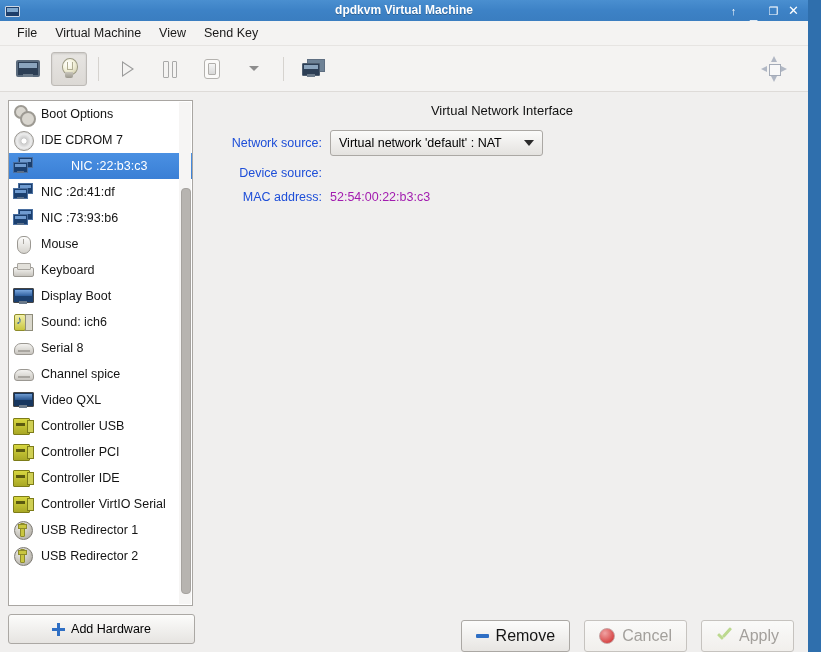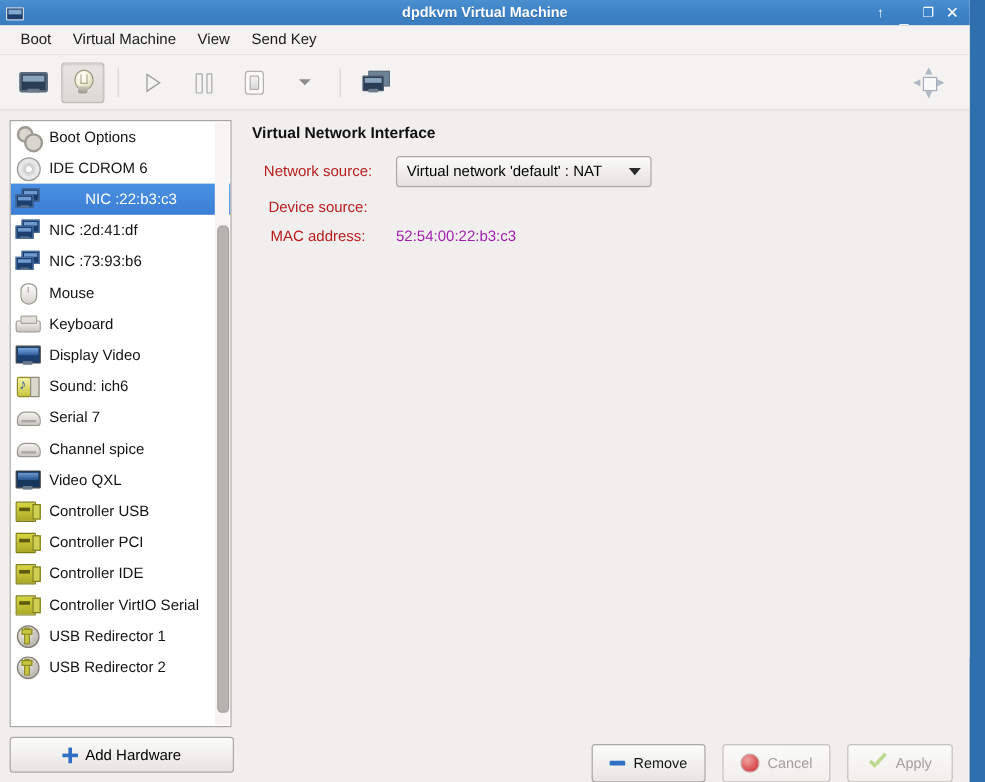--- a/index.html
+++ b/index.html
@@ -143,44 +143,44 @@
 
   .addhw{width:185px;height:28px;margin-top:8px;display:flex;align-items:center;justify-content:center;gap:6px;
      background:linear-gradient(to bottom,#fcfcfb,#e6e4e1);border:1px solid #aba8a4;border-radius:3px;cursor:default;}
   .plus{position:relative;width:13px;height:13px;}
   .plus:before{content:"";position:absolute;left:5px;top:0;width:3px;height:13px;background:#2f6fc4;}
   .plus:after{content:"";position:absolute;left:0;top:5px;width:13px;height:3px;background:#2f6fc4;}
   .addhw span{font-size:12.5px;}
 
   
   .right{flex:1;padding:11px 14px 0 10px;box-sizing:border-box;position:relative;}
-  .panel-title{font-size:13px;font-weight:bold;color:#111;margin:0 0 12px 2px;}
+  .panel-title{font-size:13px;font-weight:normal;color:#111;margin:0 0 12px 2px;text-align:center;}
   .frow{display:flex;align-items:center;margin-bottom:10px;}
-  .flabel{width:114px;text-align:center;font-size:12.5px;color:#b91c1c;padding-right:8px;}
+  .flabel{width:114px;text-align:right;font-size:12.5px;color:#1d4ed8;padding-right:8px;}
   .combo{
     min-width:205px;height:26px;box-sizing:border-box;display:flex;align-items:center;
     padding:0 8px;gap:22px;cursor:default;
     background:linear-gradient(to bottom,#fbfbfa,#e4e2df);
     border:1px solid #aba8a4;border-radius:3px;font-size:12.5px;
   }
   .combo .arrow{margin-left:auto;width:0;height:0;border-left:5px solid transparent;border-right:5px solid transparent;border-top:6px solid #2b2b2b;}
   .combo-edit{display:flex;height:26px;width:197px;}
   .combo-edit .txt{flex:1;background:#ffffff;border:1px solid #aba8a4;border-right:none;
      border-radius:3px 0 0 3px;display:flex;align-items:center;padding-left:7px;font-size:12.5px;}
   .combo-edit .btn{width:35px;background:linear-gradient(to bottom,#fbfbfa,#e4e2df);
      border:1px solid #aba8a4;border-radius:0 3px 3px 0;display:flex;align-items:center;justify-content:center;cursor:default;}
   .combo-edit .btn .arrow{width:0;height:0;border-left:5px solid transparent;border-right:5px solid transparent;border-top:6px solid #2b2b2b;}
   .static-val{font-size:12.5px;color:#a21caf;}
 
   
   .btnbar{position:absolute;right:14px;bottom:22px;display:flex;gap:14px;}
   .btn{height:32px;min-width:88px;padding:0 14px;box-sizing:border-box;
      display:flex;align-items:center;justify-content:center;gap:7px;
      background:linear-gradient(to bottom,#fcfcfb,#e7e5e2);border:1px solid #aba8a4;
-     border-radius:3px;font-size:12px;color:#161616;cursor:default;}
+     border-radius:3px;font-size:16px;color:#161616;cursor:default;}
   .btn.disabled{color:#a3a09c;background:linear-gradient(to bottom,#fafaf9,#f1efec);border-color:#c6c3bf;}
   .ic-minus{width:13px;height:4px;background:#2f6fc4;border-radius:1px;}
   .ic-cancel{width:14px;height:14px;border-radius:50%;background:radial-gradient(circle at 35% 30%,#f0a3a3,#d84a4a 70%,#b83030 100%);
      border:1px solid #c7a2a2;}
   .ic-check{position:relative;width:16px;height:14px;}
   .ic-check:before{content:"";position:absolute;left:1px;top:6px;width:7px;height:3px;background:#bcd98f;transform:rotate(45deg);border-radius:1px;}
   .ic-check:after{content:"";position:absolute;left:5px;top:2px;width:12px;height:3px;background:#bcd98f;transform:rotate(-48deg);border-radius:1px;}
 </style>
 </head>
 <body>
@@ -194,21 +194,21 @@
     <div class="title-text">dpdkvm Virtual Machine</div>
     <div class="title-btns">
       <div class="tb up">↑</div>
       <div class="tb min">_</div>
       <div class="tb max">❐</div>
       <div class="tb close">✕</div>
     </div>
   </div>
 
   <div class="menubar">
-    <div class="menu-item">Boot</div>
+    <div class="menu-item">File</div>
     <div class="menu-item">Virtual Machine</div>
     <div class="menu-item">View</div>
     <div class="menu-item">Send Key</div>
   </div>
 
   <div class="toolbar">
     <div class="tbtn">
       <div class="ico-monitor">
           <div class="scr"></div>
           <div class="st"></div>
@@ -267,21 +267,21 @@
               <div class="ico i-boot">
                 <div class="g1"></div>
                 <div class="g2"></div>
               </div>
               <div class="lbl">Boot Options</div>
             </div>
             <div class="row">
               <div class="ico i-cd">
                 <div class="o"></div>
               </div>
-              <div class="lbl">IDE CDROM 6</div>
+              <div class="lbl">IDE CDROM 7</div>
             </div>
             <div class="row sel">
               <div class="ico i-nic">
                 <div class="m1"></div>
                 <div class="m2"></div>
                 <div class="s"></div>
               </div>
               <div class="lbl">NIC :22:b3:c3</div>
             </div>
             <div class="row">
@@ -311,34 +311,34 @@
                 <div class="k"></div>
                 <div class="k2"></div>
               </div>
               <div class="lbl">Keyboard</div>
             </div>
             <div class="row">
               <div class="ico i-disp">
                 <div class="scr"></div>
                 <div class="st"></div>
               </div>
-              <div class="lbl">Display Video</div>
+              <div class="lbl">Display Boot</div>
             </div>
             <div class="row">
               <div class="ico i-snd">
                 <div class="n"></div>
                 <div class="bar"></div>
               </div>
               <div class="lbl">Sound: ich6</div>
             </div>
             <div class="row">
               <div class="ico i-ser">
                 <div class="d"></div>
               </div>
-              <div class="lbl">Serial 7</div>
+              <div class="lbl">Serial 8</div>
             </div>
             <div class="row">
               <div class="ico i-ser">
                 <div class="d"></div>
               </div>
               <div class="lbl">Channel spice</div>
             </div>
             <div class="row">
               <div class="ico i-vid">
                 <div class="scr"></div>

